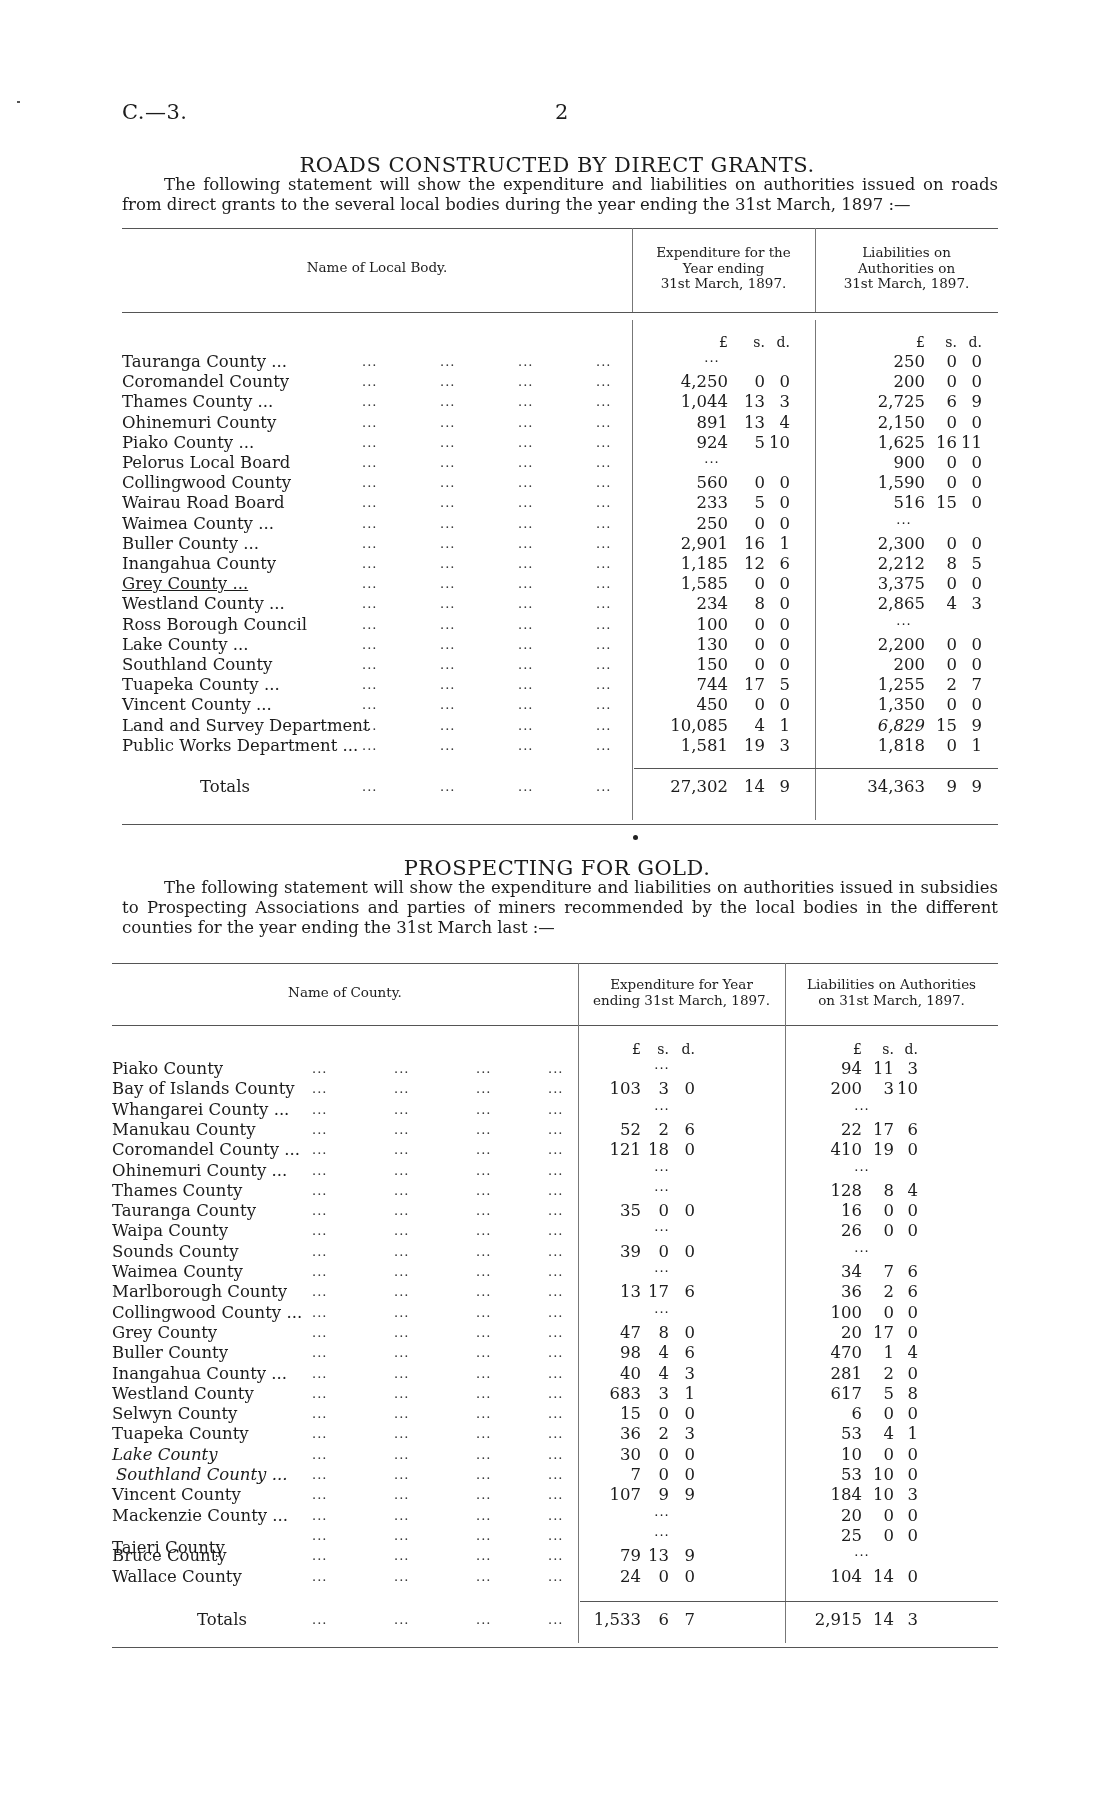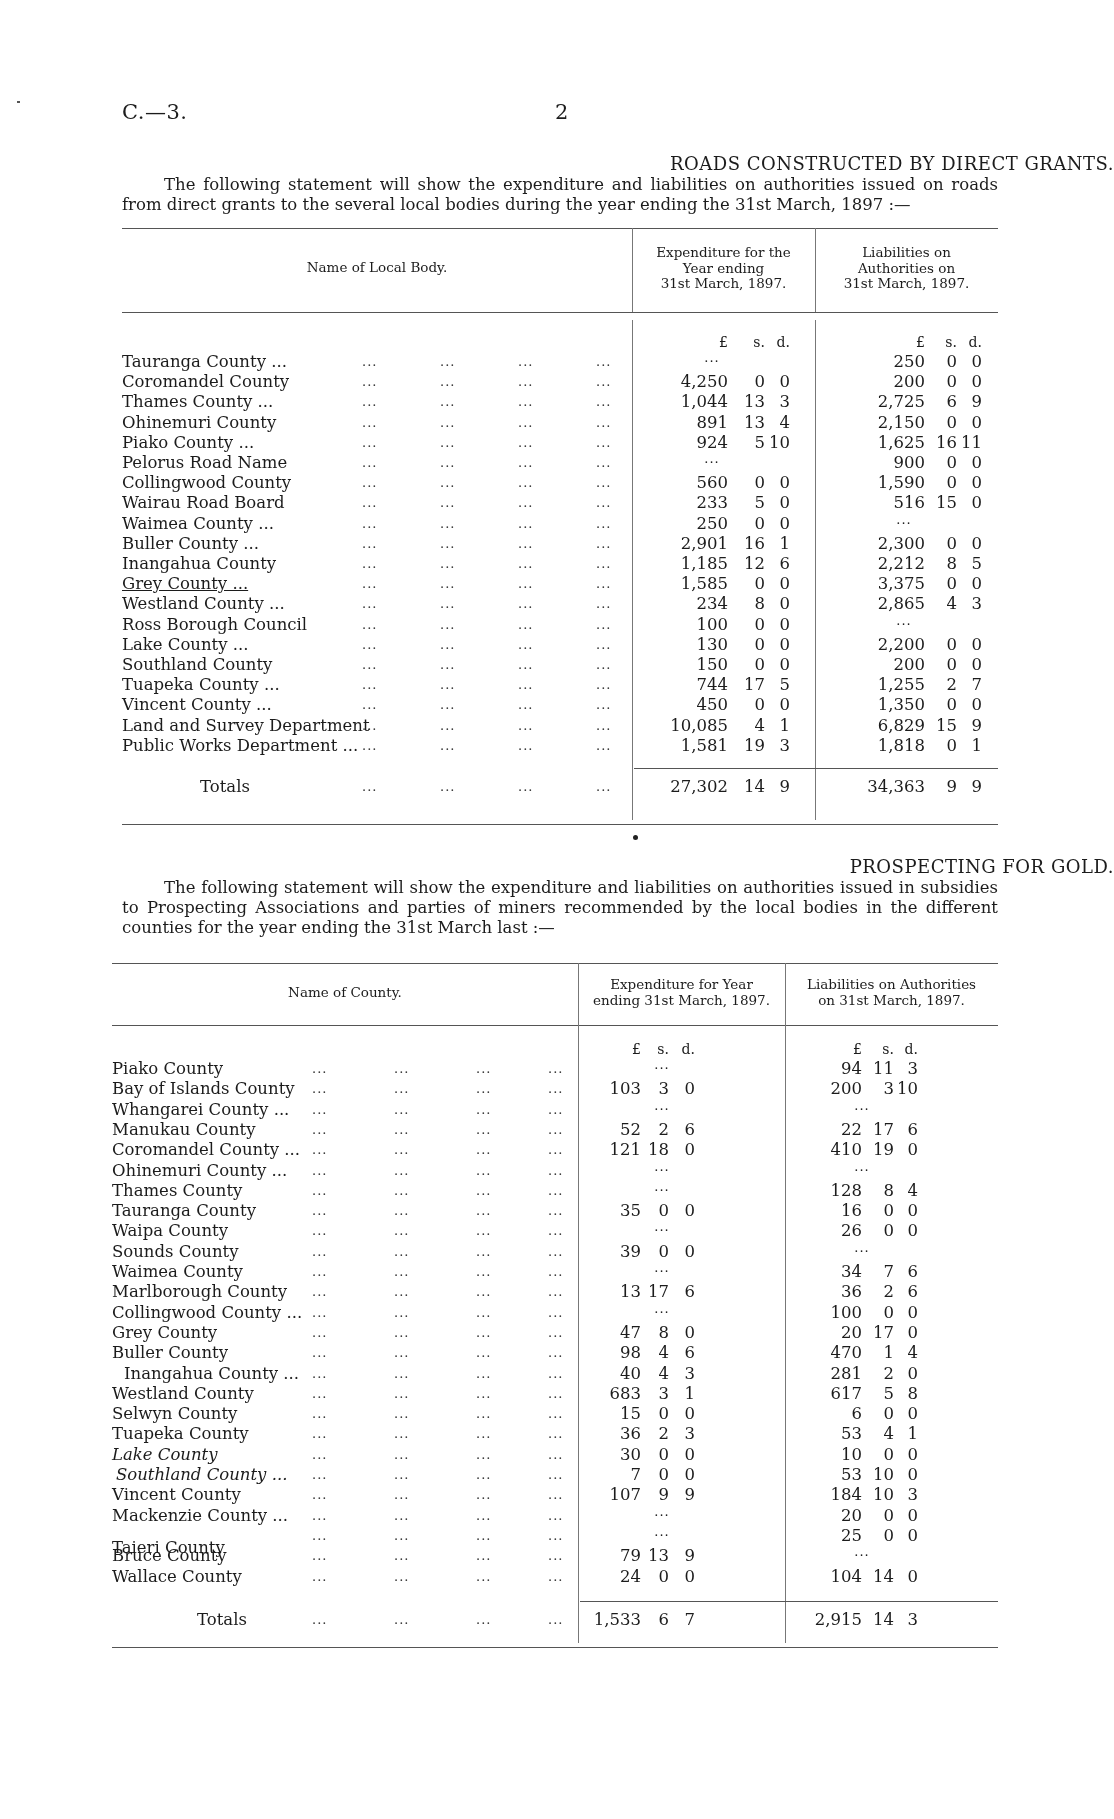--- a/index.html
+++ b/index.html
@@ -2,21 +2,21 @@
 <html><head>
 <meta charset="utf-8">
 <style>
   html, body { margin: 0; padding: 0; background: #ffffff; }
   body { width: 1114px; height: 1819px; position: relative; overflow: hidden;
          font-family: "DejaVu Serif", "Liberation Serif", serif; color: #1c1c1c; }
   .abs { position: absolute; }
   .page-ref { left: 122px; top: 100px; font-size: 21px; letter-spacing: 0.5px; }
   .page-num { left: 555px; top: 100px; font-size: 21px; }
   .stray-mark { left: 17px; top: 101px; width: 3px; height: 2px; background: #555; }
-  .section-title { left: 0; width: 1114px; text-align: right; font-size: 18px; letter-spacing: 0.5px; }
+  .section-title { left: 0; width: 1114px; text-align: center; font-size: 21px; letter-spacing: 0.5px; }
   .para { left: 122px; width: 876px; font-size: 16.5px; line-height: 20px; text-align: justify; }
   .para .indent { display: inline-block; width: 42px; }
   .rule { height: 0; border-top: 1.3px solid #555; }
   .vline { width: 0; border-left: 1.2px solid #777; }
   .hdr { font-size: 13.5px; line-height: 15.5px; text-align: center; }
   .row { position: absolute; left: 0; height: 20px; font-size: 16.5px; line-height: 20px; white-space: nowrap; }
   .name { position: absolute; white-space: nowrap; }
   .dots { position: absolute; font-size: 13px; letter-spacing: 1px; color: #333; }
   .num { position: absolute; text-align: right; }
   .units { font-size: 14px; }
@@ -118,21 +118,21 @@
           <div class="dots" style="left:396px; top:0;">...</div>
           <div class="dots" style="left:474px; top:0;">...</div>
           <div class="num" style="left:526px; width:80px; top:0;">924</div>
           <div class="num" style="left:619px; width:24px; top:0;">5</div>
           <div class="num" style="left:644px; width:24px; top:0;">10</div>
           <div class="num" style="left:723px; width:80px; top:0;">1,625</div>
           <div class="num" style="left:811px; width:24px; top:0;">16</div>
           <div class="num" style="left:836px; width:24px; top:0;">11</div>
         </div>
         <div class="row" style="top:225px; width:876px;">
-          <div class="name" style="left:0; top:0;">Pelorus Road Name</div>
+          <div class="name" style="left:0; top:0;">Pelorus Local Board</div>
           <div class="dots" style="left:240px; top:0;">...</div>
           <div class="dots" style="left:318px; top:0;">...</div>
           <div class="dots" style="left:396px; top:0;">...</div>
           <div class="dots" style="left:474px; top:0;">...</div>
           <div class="center-dots" style="left:540px; width:100px; top:-4px;">...</div>
           <div class="num" style="left:723px; width:80px; top:0;">900</div>
           <div class="num" style="left:811px; width:24px; top:0;">0</div>
           <div class="num" style="left:836px; width:24px; top:0;">0</div>
         </div>
         <div class="row" style="top:245.2px; width:876px;">
@@ -289,21 +289,21 @@
         </div>
         <div class="row" style="top:487.59999999999997px; width:876px;">
           <div class="name" style="left:0; top:0;">Land and Survey Department</div>
           <div class="dots" style="left:240px; top:0;">...</div>
           <div class="dots" style="left:318px; top:0;">...</div>
           <div class="dots" style="left:396px; top:0;">...</div>
           <div class="dots" style="left:474px; top:0;">...</div>
           <div class="num" style="left:526px; width:80px; top:0;">10,085</div>
           <div class="num" style="left:619px; width:24px; top:0;">4</div>
           <div class="num" style="left:644px; width:24px; top:0;">1</div>
-          <div class="num" style="left:723px; width:80px; top:0;">6,829</div>
+          <div class="num" style="left:723px; width:80px; top:0;font-style:italic;">6,829</div>
           <div class="num" style="left:811px; width:24px; top:0;">15</div>
           <div class="num" style="left:836px; width:24px; top:0;">9</div>
         </div>
         <div class="row" style="top:507.8px; width:876px;">
           <div class="name" style="left:0; top:0;">Public Works Department ...</div>
           <div class="dots" style="left:240px; top:0;">...</div>
           <div class="dots" style="left:318px; top:0;">...</div>
           <div class="dots" style="left:396px; top:0;">...</div>
           <div class="dots" style="left:474px; top:0;">...</div>
           <div class="num" style="left:526px; width:80px; top:0;">1,581</div>
@@ -528,21 +528,21 @@
           <div class="dots" style="left:364px; top:0;">...</div>
           <div class="dots" style="left:436px; top:0;">...</div>
           <div class="num" style="left:449px; width:80px; top:0;">98</div>
           <div class="num" style="left:533px; width:24px; top:0;">4</div>
           <div class="num" style="left:559px; width:24px; top:0;">6</div>
           <div class="num" style="left:670px; width:80px; top:0;">470</div>
           <div class="num" style="left:758px; width:24px; top:0;">1</div>
           <div class="num" style="left:782px; width:24px; top:0;">4</div>
         </div>
         <div class="row" style="top:400.5px; width:886px;">
-          <div class="name" style="left:12px; top:0;">Inangahua County ...</div>
+          <div class="name" style="left:0; top:0;">Inangahua County ...</div>
           <div class="dots" style="left:200px; top:0;">...</div>
           <div class="dots" style="left:282px; top:0;">...</div>
           <div class="dots" style="left:364px; top:0;">...</div>
           <div class="dots" style="left:436px; top:0;">...</div>
           <div class="num" style="left:449px; width:80px; top:0;">40</div>
           <div class="num" style="left:533px; width:24px; top:0;">4</div>
           <div class="num" style="left:559px; width:24px; top:0;">3</div>
           <div class="num" style="left:670px; width:80px; top:0;">281</div>
           <div class="num" style="left:758px; width:24px; top:0;">2</div>
           <div class="num" style="left:782px; width:24px; top:0;">0</div>

